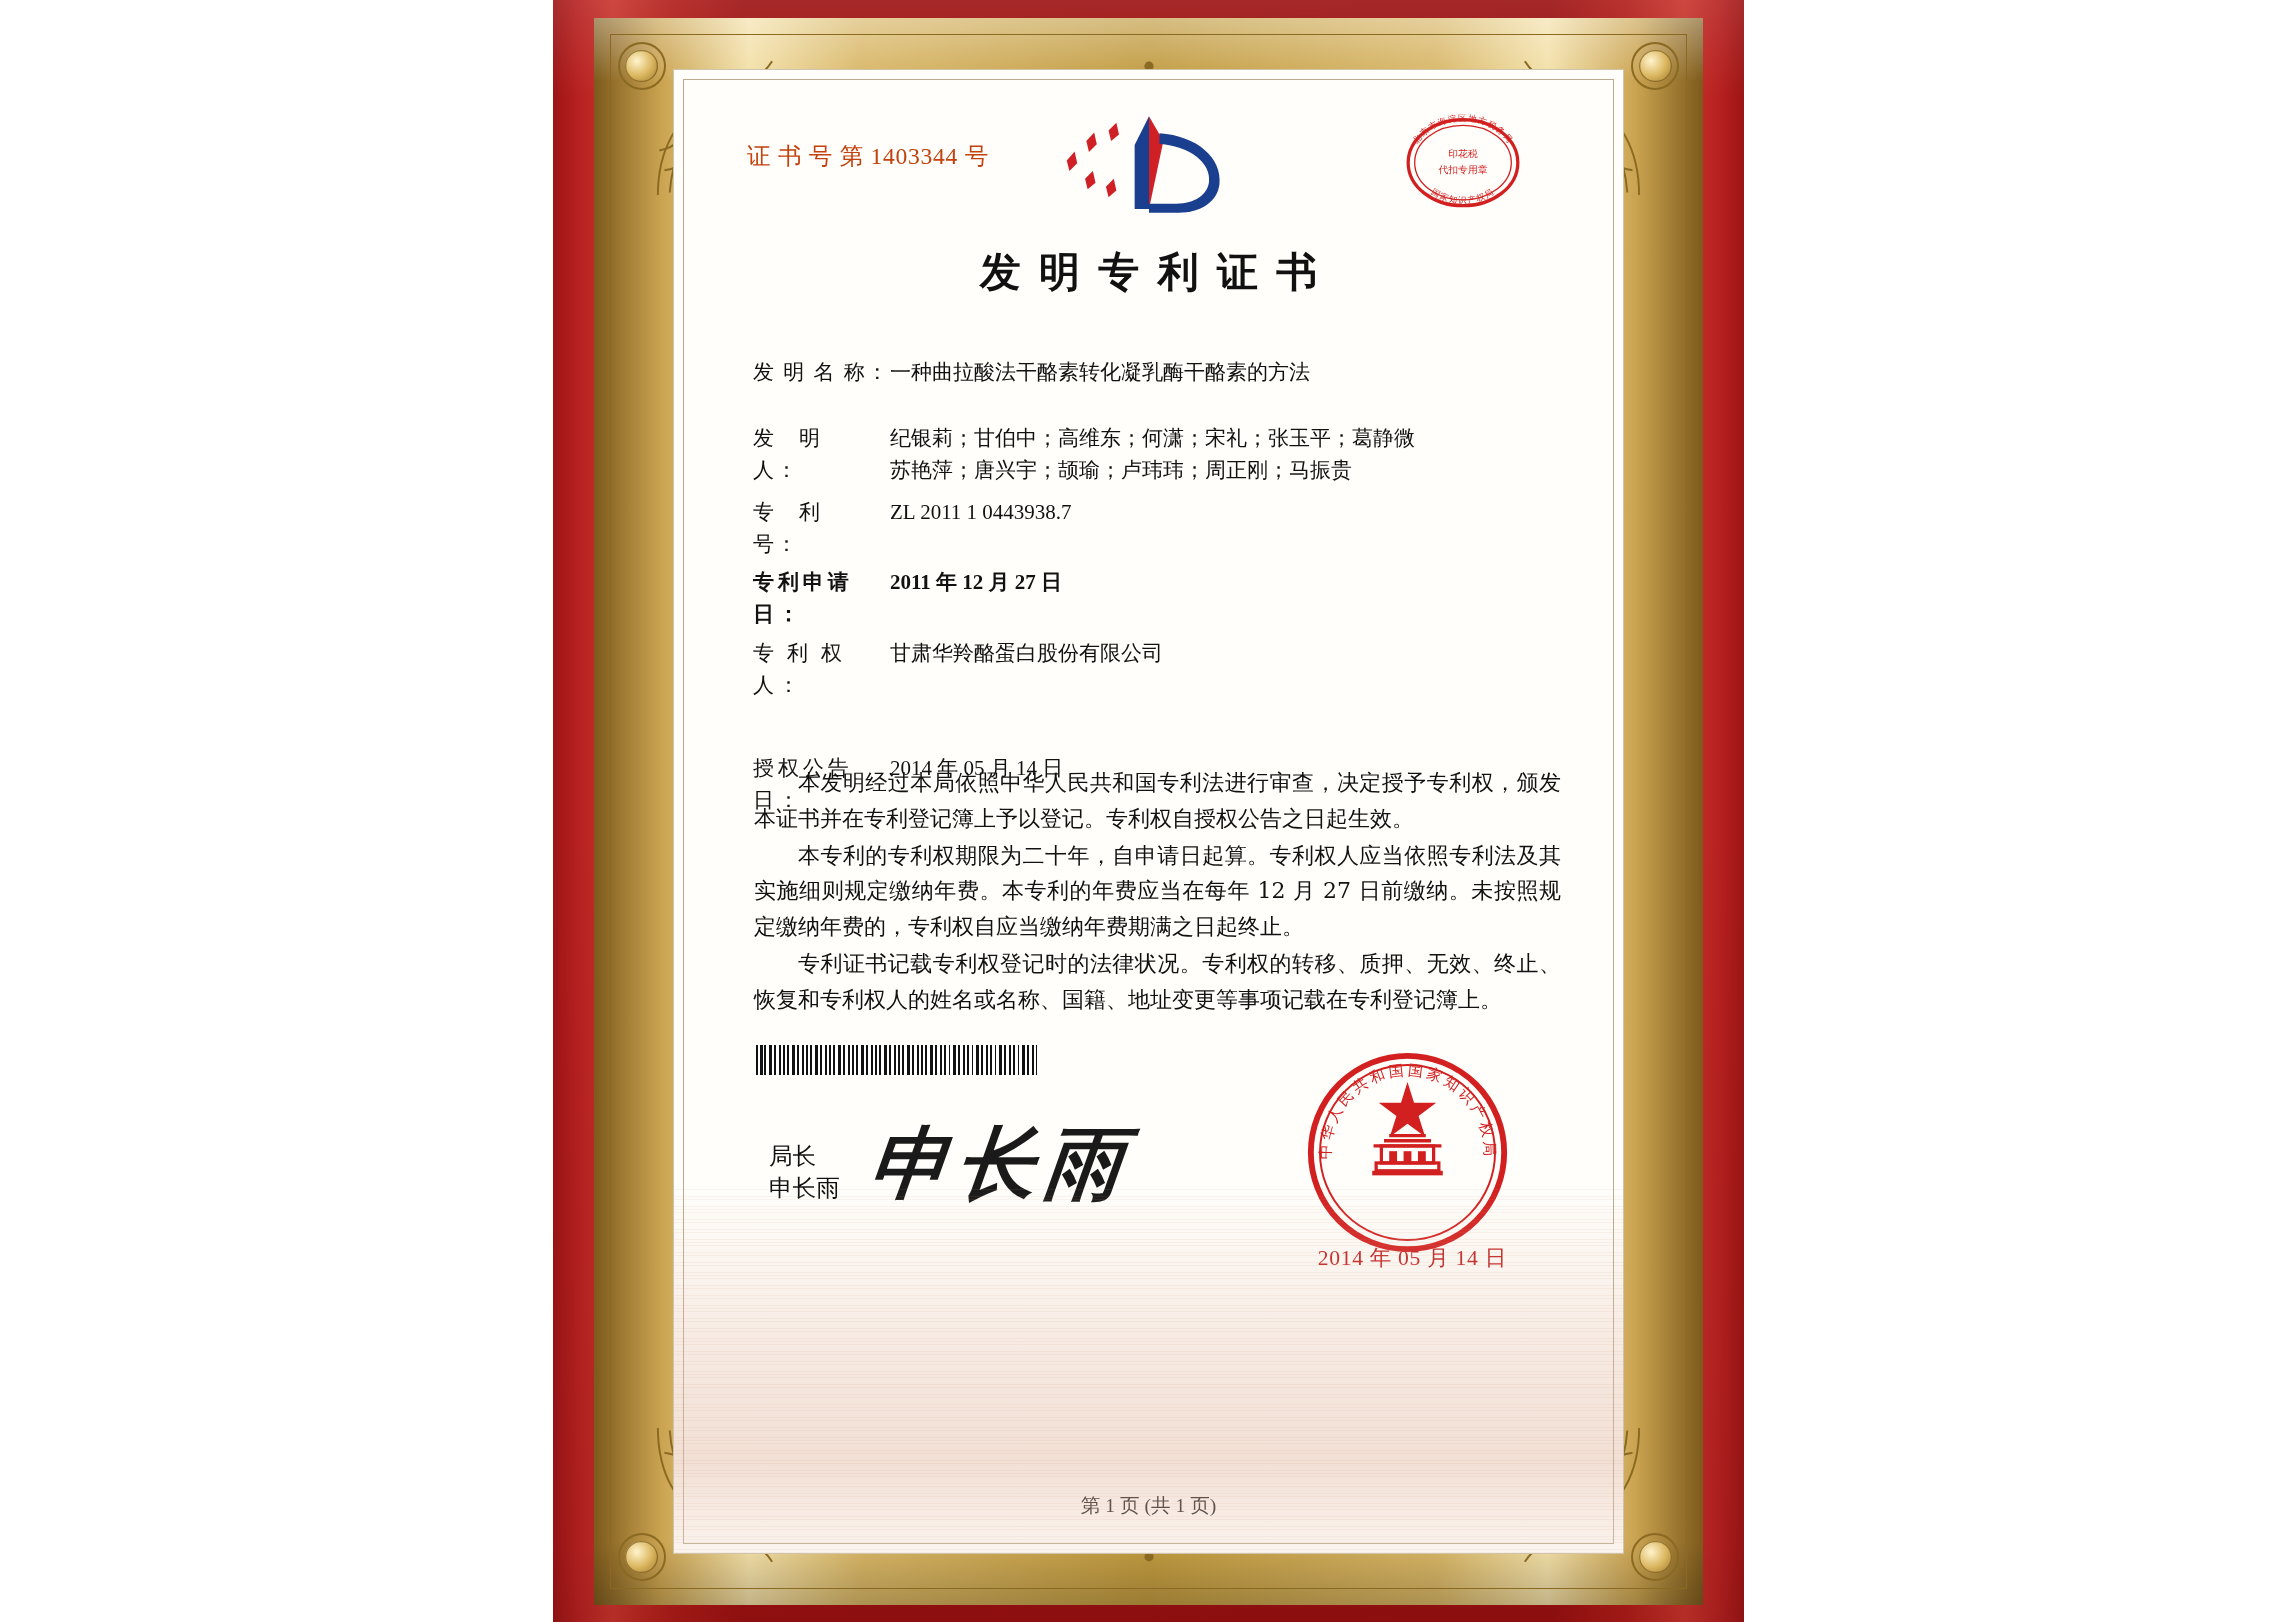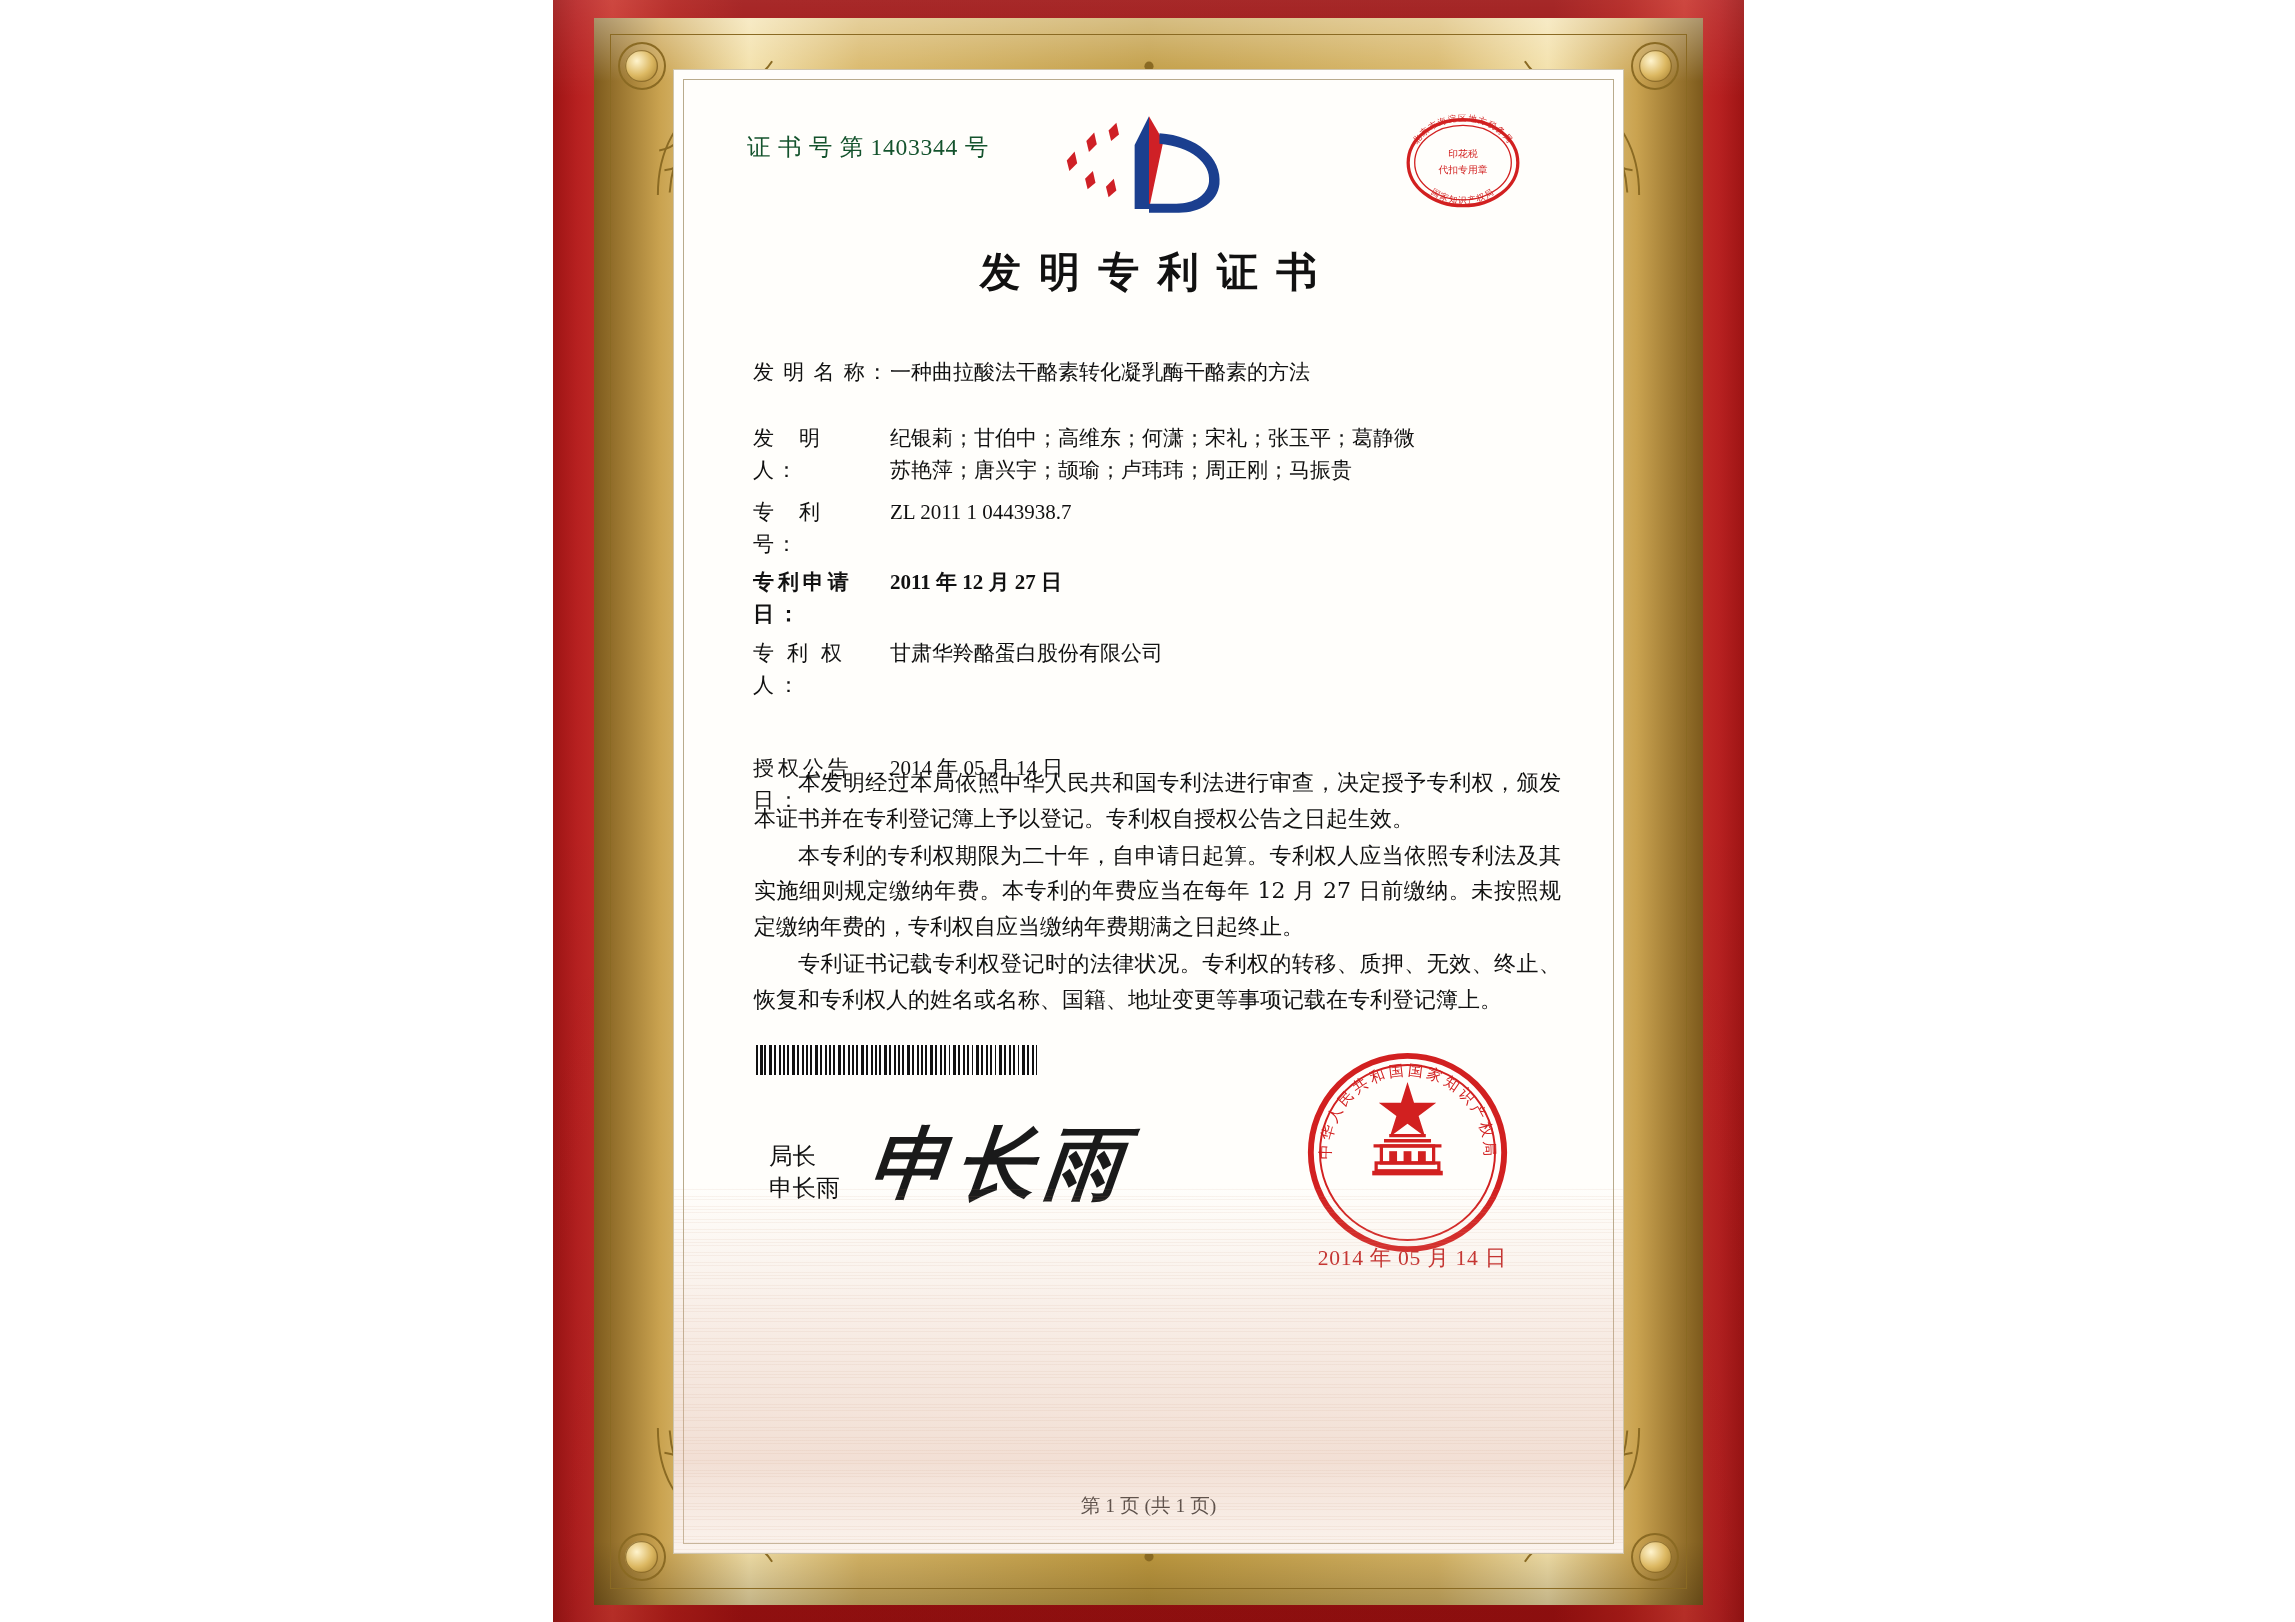--- a/index.html
+++ b/index.html
@@ -205,24 +205,24 @@
   
   #content {
     position: absolute;
     left: 0; top: 0; right: 0; bottom: 0;
     padding: 0;
   }
 
   #cert-number {
     position: absolute;
     left: 73px;
-    top: 61px;
+    top: 70px;
     font-size: 23.6px;
     letter-spacing: 0.7px;
-    color: #14532d;
+    color: #c2410c;
     white-space: nowrap;
     text-align: center;
   }
 
   
   #logo {
     position: absolute;
     left: 50%;
     top: 41px;
     transform: translateX(-50%);

